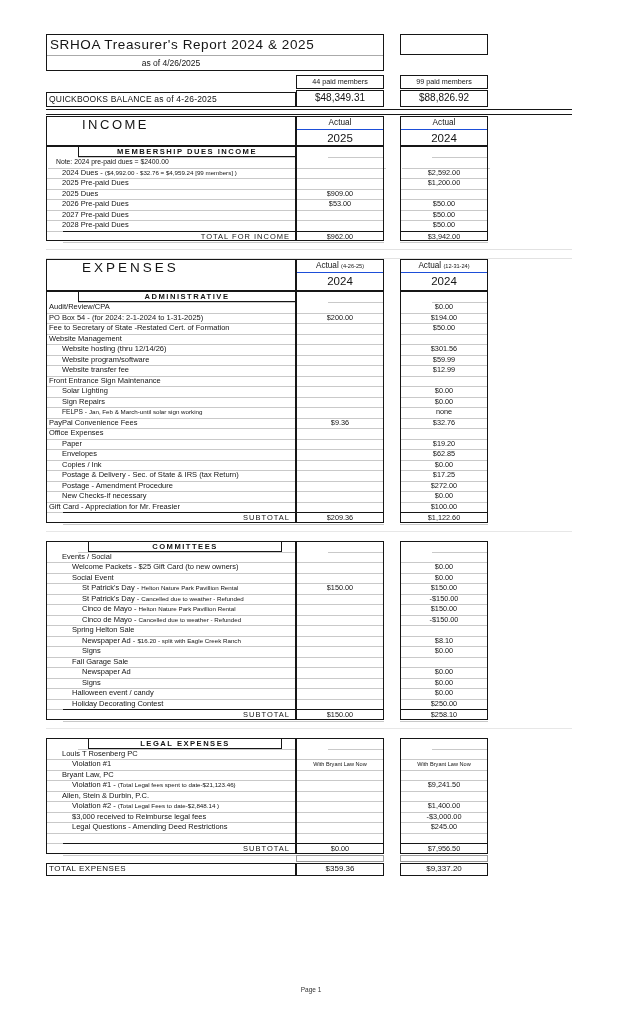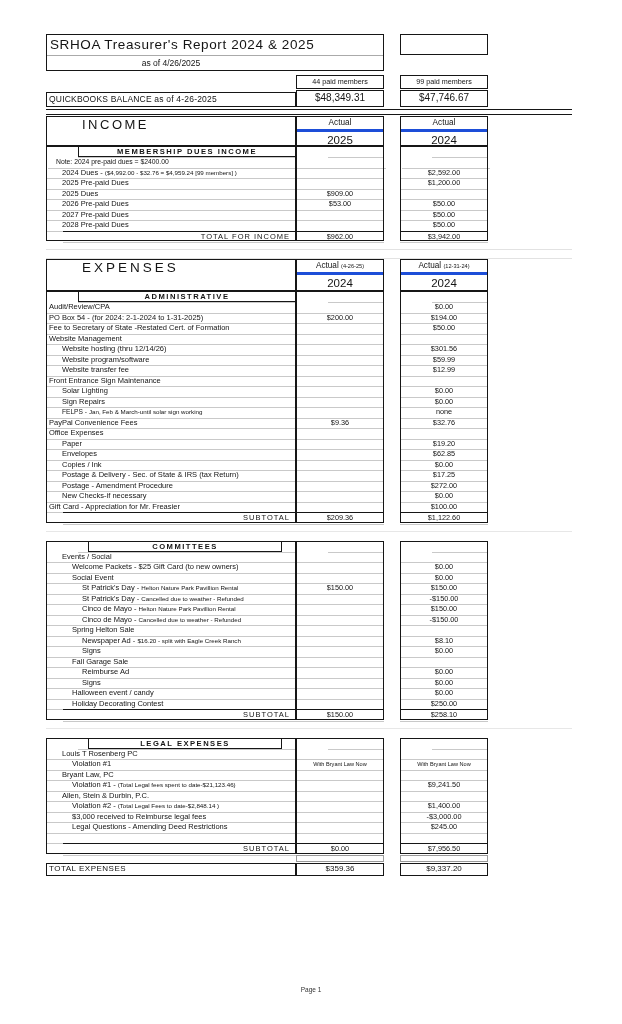--- a/index.html
+++ b/index.html
@@ -28,21 +28,21 @@
 
   
   .hdr{position:relative;margin-top:1px;}
   #income-header{height:30px;}
   #expenses-header{height:32px;}
   .hdesc{position:absolute;left:0;top:0;width:250px;height:100%;box-sizing:border-box;border:1.5px solid #161616;display:flex;align-items:flex-start;padding-left:32px;}
   .htitle{font-size:13px;letter-spacing:2.5px;line-height:15px;padding-left:3px;white-space:nowrap;}
   #expenses-header .htitle{font-size:13.5px;letter-spacing:3px;}
   .hb{position:absolute;top:0;width:88px;height:100%;box-sizing:border-box;border:1.8px solid #161616;}
   .hb1{left:250px;} .hb2{left:354px;}
-  .hbtop{height:12px;line-height:12px;text-align:center;font-size:8.2px;border-bottom:3px solid #1d4ed8;white-space:nowrap;}
+  .hbtop{height:12px;line-height:12px;text-align:center;font-size:8.2px;border-bottom:1px solid #1d4ed8;white-space:nowrap;}
   .hparen{font-size:5.6px;}
   .hbyear{text-align:center;font-size:11.5px;line-height:16px;}
 
   
   .section{position:relative;}
   .descbox,.colboxb,.colboxc{position:absolute;top:0;bottom:0;box-sizing:border-box;border:1.5px solid #161616;pointer-events:none;}
   .descbox{left:0;width:250px;}
   .colboxb{left:250px;width:88px;border-width:1.6px;}
   .colboxc{left:354px;width:88px;border-width:1.6px;}
 
@@ -96,21 +96,21 @@
     </div>
 
     <div class="membersrow">
       <div class="mbox mb">44 paid members</div>
       <div class="mbox mc">99 paid members</div>
     </div>
 
     <div class="qbrow">
       <div class="qlabel">QUICKBOOKS BALANCE as of 4-26-2025</div>
       <div class="qval qb">$48,349.31</div>
-      <div class="qval qc">$47,746.67</div>
+      <div class="qval qc">$88,826.92</div>
     </div>
 
     <div class="sepline"></div>
 
     <div class="hdr" id="income-header">
       <div class="hdesc">
         <span class="htitle">INCOME</span>
       </div>
       <div class="hb hb1">
         <div class="hbtop"><span>Actual</span></div>
@@ -424,21 +424,21 @@
             <div class="cell gapc"></div>
             <div class="cell val">$0.00</div>
           </div>
           <div class="r ">
             <div class="cell desc ind2"><span class="lab">Fall Garage Sale</span><span class="note"></span></div>
             <div class="cell val"></div>
             <div class="cell gapc"></div>
             <div class="cell val"></div>
           </div>
           <div class="r ">
-            <div class="cell desc ind3"><span class="lab">Reimburse Ad</span><span class="note"></span></div>
+            <div class="cell desc ind3"><span class="lab">Newspaper Ad</span><span class="note"></span></div>
             <div class="cell val"></div>
             <div class="cell gapc"></div>
             <div class="cell val">$0.00</div>
           </div>
           <div class="r ">
             <div class="cell desc ind3"><span class="lab">Signs</span><span class="note"></span></div>
             <div class="cell val"></div>
             <div class="cell gapc"></div>
             <div class="cell val">$0.00</div>
           </div>

